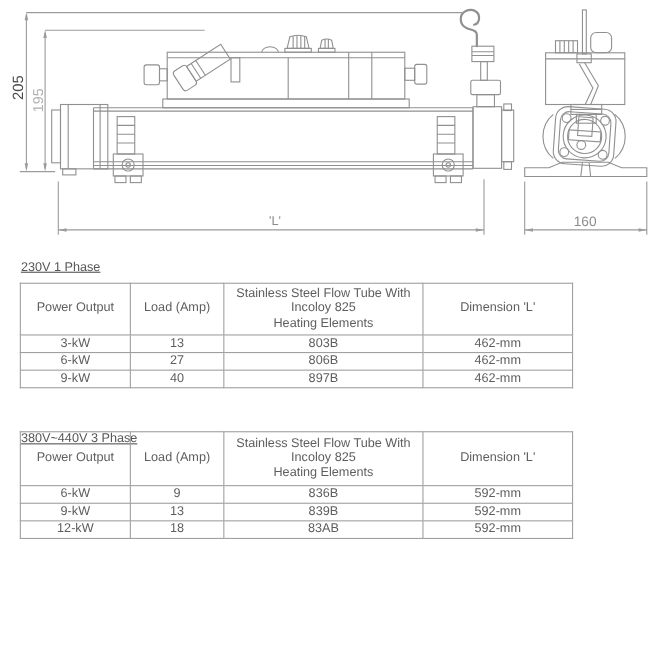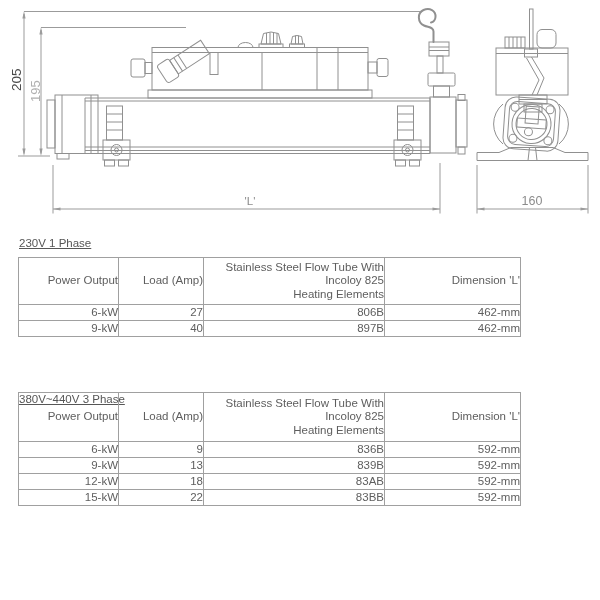--- a/index.html
+++ b/index.html
@@ -9,21 +9,21 @@
   }
   #drawing{position:absolute;left:0;top:0;}
   .tbl-title{
     position:absolute;left:19px;font-size:11.5px;color:#565656;line-height:14px;text-decoration:underline;
   }
   table.spec{
     position:absolute;left:18px;border-collapse:collapse;table-layout:fixed;
     width:502px;font-size:11.5px;color:#5e5e5e;
   }
   table.spec th, table.spec td{
-    border:1px solid #a0a0a0;text-align:right;vertical-align:middle;
+    border:1px solid #a0a0a0;text-align:center;vertical-align:middle;
     font-weight:normal;padding:0;overflow:hidden;
   }
   table.spec thead th{height:46px;line-height:13.5px;}
   #table-3phase thead th{height:48px;}
   table.spec tbody td{height:15px;line-height:15px;}
   th.multiline{white-space:pre-line;}
   svg text{font-family:"Liberation Sans", sans-serif;}
 </style>
 </head>
 <body>
@@ -176,20 +176,26 @@
       <th>Power Output</th>
       <th>Load (Amp)</th>
       <th class="multiline">Stainless Steel Flow Tube With
 Incoloy 825
 Heating Elements</th>
       <th>Dimension 'L'</th>
     </tr>
   </thead>
   <tbody>
     <tr>
+      <td>3-kW</td>
+      <td>13</td>
+      <td>803B</td>
+      <td>462-mm</td>
+    </tr>
+    <tr>
       <td>6-kW</td>
       <td>27</td>
       <td>806B</td>
       <td>462-mm</td>
     </tr>
     <tr>
       <td>9-kW</td>
       <td>40</td>
       <td>897B</td>
       <td>462-mm</td>
@@ -228,20 +234,14 @@
       <td>13</td>
       <td>839B</td>
       <td>592-mm</td>
     </tr>
     <tr>
       <td>12-kW</td>
       <td>18</td>
       <td>83AB</td>
       <td>592-mm</td>
     </tr>
-    <tr>
-      <td>15-kW</td>
-      <td>22</td>
-      <td>83BB</td>
-      <td>592-mm</td>
-    </tr>
   </tbody>
 </table>
 
 </body></html>

